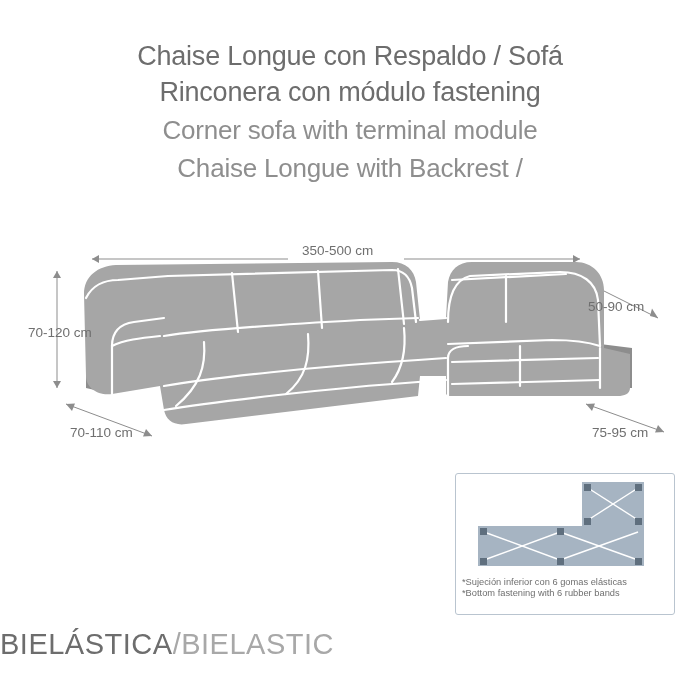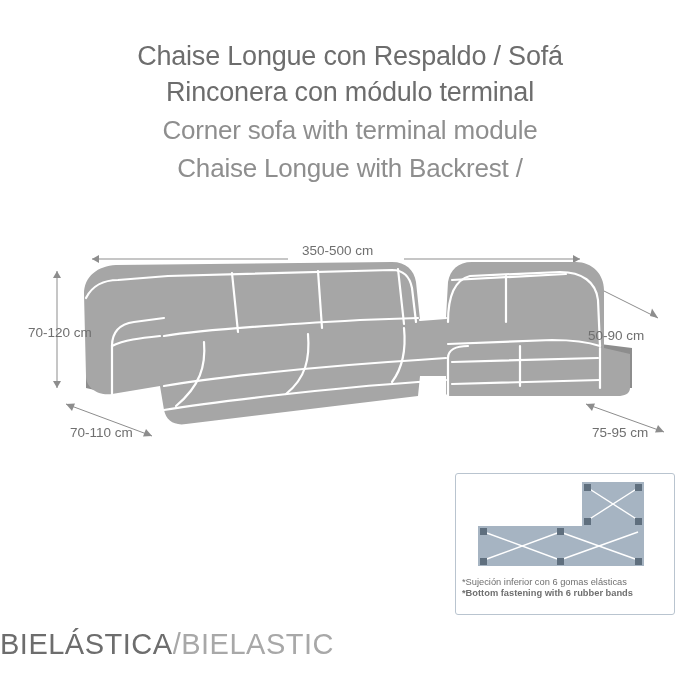--- a/index.html
+++ b/index.html
@@ -59,21 +59,21 @@
   
   .dim {
     position: absolute;
     font-size: 13.5px;
     color: #6f6f6f;
     white-space: nowrap;
   }
   .dim-top { top: 243px; left: 302px; }
   .dim-left { top: 325px; left: 28px; width: 20px; line-height: 15px; text-align: center; }
   .dim-depth { top: 425px; left: 70px; }
-  .dim-right-small { top: 328px; left: 588px; }
+  .dim-right-small { top: 299px; left: 588px; }
   .dim-right-depth { top: 425px; left: 592px; }
 
   
   .panel {
     position: absolute;
     left: 455px;
     top: 473px;
     width: 218px;
     height: 140px;
     border: 1px solid #b9c4cf;
@@ -82,21 +82,21 @@
   }
   .panel-note {
     position: absolute;
     left: 6px;
     width: 206px;
     font-size: 9.3px;
     line-height: 11px;
     color: #6f6f6f;
   }
   .note-es { top: 103px; }
-  .note-en { top: 114px; font-weight: bold; }
+  .note-en { top: 114px; font-weight: normal; }
 
   
   .footer {
     position: absolute;
     top: 628px;
     left: 0;
     width: 700px;
     text-align: left;
     font-size: 29px;
     letter-spacing: 0.5px;
@@ -104,21 +104,21 @@
   .footer .es { color: #6d6d6d; }
   .footer .en { color: #a8a8a8; }
 </style>
 </head>
 <body>
 
 <div class="page">
 
   <div class="titles">
     <div class="title-es">Chaise Longue con Respaldo / Sofá</div>
-    <div class="title-es">Rinconera con módulo terminal</div>
+    <div class="title-es">Rinconera con módulo fastening</div>
     <div class="title-en">Corner sofa with terminal module</div>
     <div class="title-en">Chaise Longue with Backrest /</div>
   </div>
 
   <div class="diagram">
     <svg width="700" height="230" viewBox="0 0 700 230" xmlns="http://www.w3.org/2000/svg">
 
       <g stroke="#8d8d8d" stroke-width="1" fill="none">
 
         <line x1="92" y1="23" x2="288" y2="23"></line>

